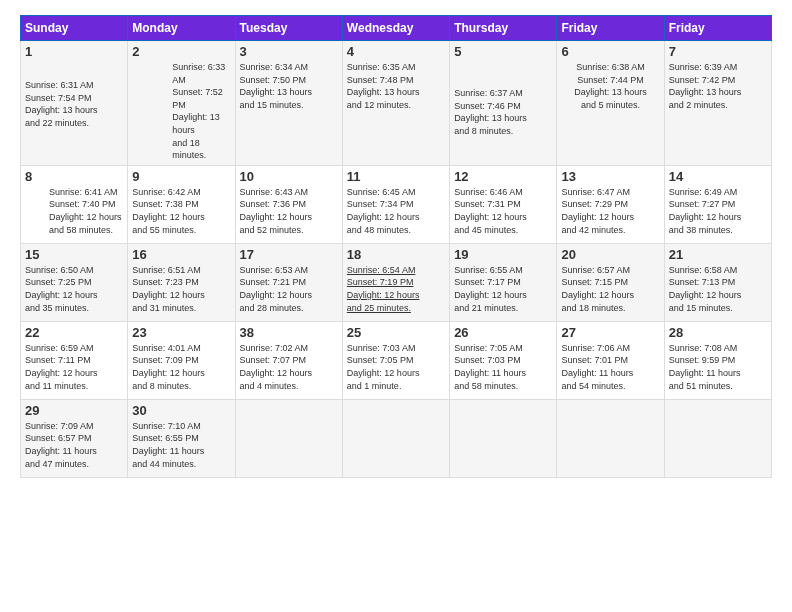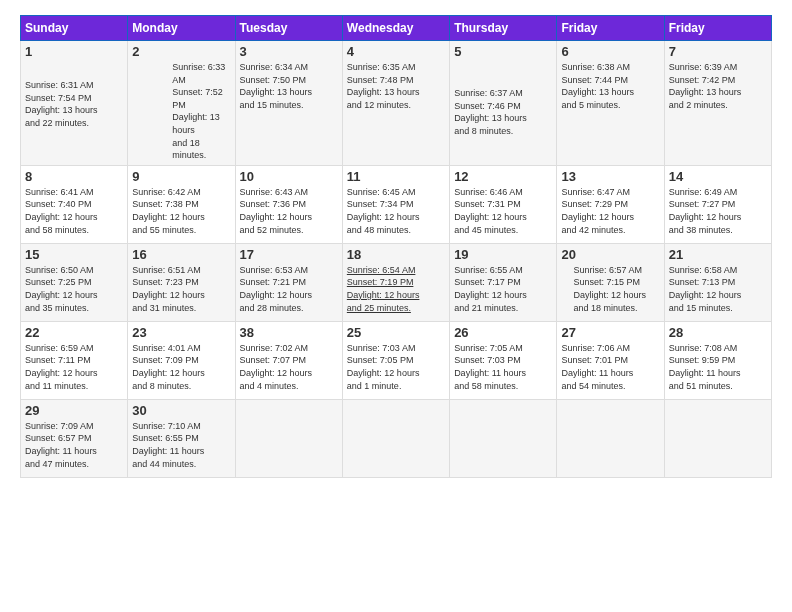--- a/index.html
+++ b/index.html
@@ -144,37 +144,37 @@
           </td>
           <td>
             <span class="day-number">5</span>
             <div class="day-info" style="white-space: pre-line; margin-top: 28px;">Sunrise: 6:37 AM
 Sunset: 7:46 PM
 Daylight: 13 hours
 and 8 minutes.</div>
           </td>
           <td>
             <span class="day-number">6</span>
-            <div class="day-info" style="white-space: pre-line;">Sunrise: 6:38 AM
+            <div class="day-info" style="white-space: pre-line; text-align: center;">Sunrise: 6:38 AM
 Sunset: 7:44 PM
 Daylight: 13 hours
 and 5 minutes.</div>
           </td>
           <td>
             <span class="day-number">7</span>
             <div class="day-info" style="white-space: pre-line;">Sunrise: 6:39 AM
 Sunset: 7:42 PM
 Daylight: 13 hours
 and 2 minutes.</div>
           </td>
         </tr>
         <tr>
           <td>
             <span class="day-number">8</span>
-            <div class="day-info" style="white-space: pre-line;">Sunrise: 6:41 AM
+            <div class="day-info" style="white-space: pre-line; margin-left: 24px;">Sunrise: 6:41 AM
 Sunset: 7:40 PM
 Daylight: 12 hours
 and 58 minutes.</div>
           </td>
           <td>
             <span class="day-number">9</span>
             <div class="day-info" style="white-space: pre-line;">Sunrise: 6:42 AM
 Sunset: 7:38 PM
 Daylight: 12 hours
 and 55 minutes.</div>
@@ -246,21 +246,21 @@
           </td>
           <td>
             <span class="day-number">19</span>
             <div class="day-info" style="white-space: pre-line;">Sunrise: 6:55 AM
 Sunset: 7:17 PM
 Daylight: 12 hours
 and 21 minutes.</div>
           </td>
           <td>
             <span class="day-number">20</span>
-            <div class="day-info" style="white-space: pre-line; margin-left: 12px;">Sunrise: 6:57 AM
+            <div class="day-info" style="white-space: pre-line;">Sunrise: 6:57 AM
 Sunset: 7:15 PM
 Daylight: 12 hours
 and 18 minutes.</div>
           </td>
           <td>
             <span class="day-number">21</span>
             <div class="day-info" style="white-space: pre-line;">Sunrise: 6:58 AM
 Sunset: 7:13 PM
 Daylight: 12 hours
 and 15 minutes.</div>

